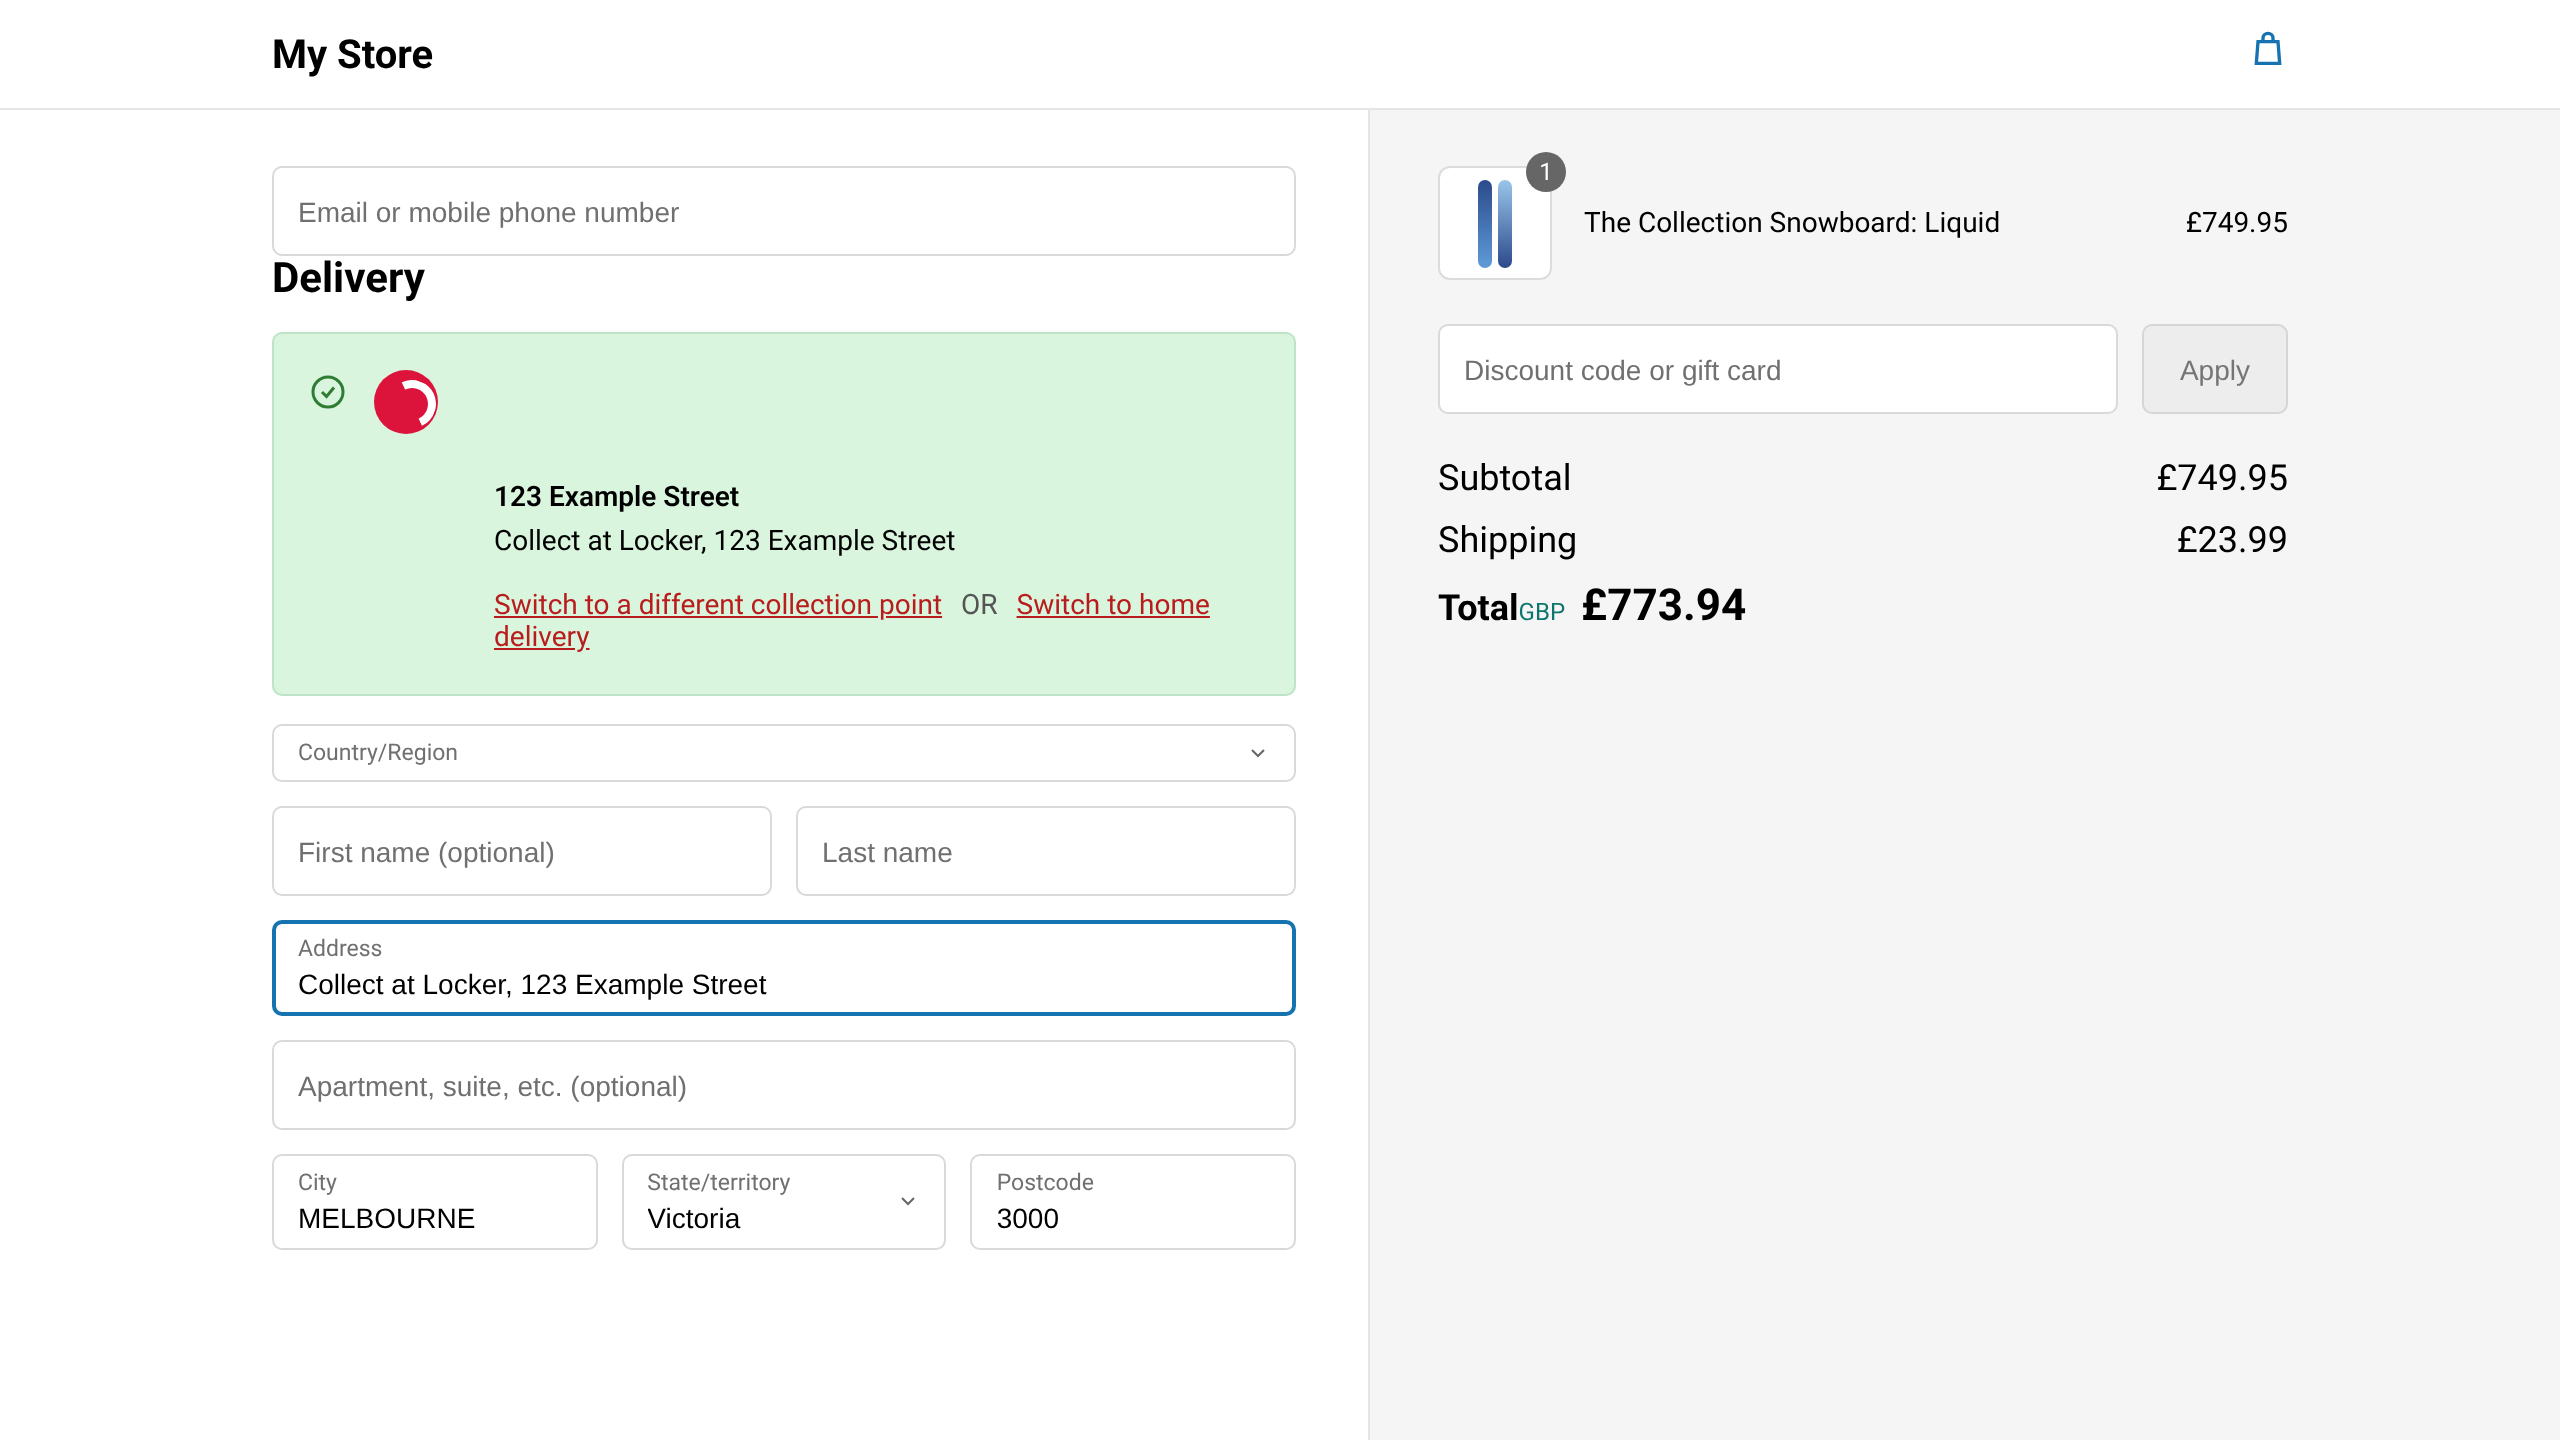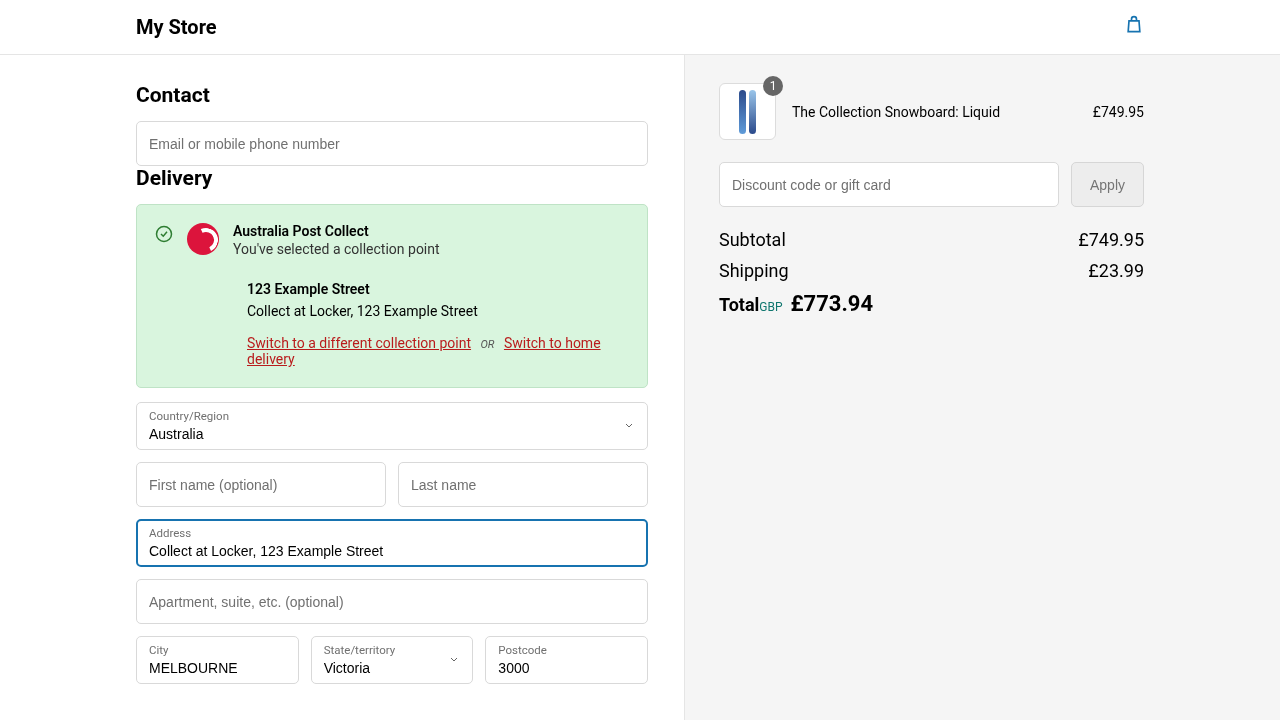--- a/index.html
+++ b/index.html
@@ -34,21 +34,21 @@
 .check-circle svg { width: 18px; height: 18px; stroke: #2e7d32; fill: none; }
 .ap-logo { width: 32px; height: 32px; border-radius: 50%; background: #dc143c; position: relative; overflow: hidden; flex-shrink: 0; }
 .ap-logo::before { content: ""; position: absolute; width: 16px; height: 16px; border: 4px solid #fff; border-radius: 50%; border-left-color: transparent; border-bottom-color: transparent; top: 5px; left: 7px; transform: rotate(20deg); }
 .collect-title { font-size: 14px; font-weight: 600; }
 .collect-sub { font-size: 14px; color: #333; margin-top: 2px; }
 .collect-body { margin-left: 92px; margin-top: 24px; }
 .collect-street { font-size: 14px; font-weight: 600; }
 .collect-desc { font-size: 14px; margin-top: 6px; }
 .collect-links { margin-top: 16px; font-size: 14px; }
 .collect-links a { color: #b91c1c; }
-.or { font-size: 11px; color: #555; margin: 0 6px; font-style: italic; }
+.or { font-size: 14px; color: #555; margin: 0 6px; }
 
 .cart-item { display: flex; align-items: center; gap: 16px; margin-bottom: 22px; }
 .thumb { width: 57px; height: 57px; border: 1px solid #dcdcdc; border-radius: 6px; background: #fff; position: relative; display: flex; align-items: center; justify-content: center; gap: 3px; }
 .thumb .board { width: 7px; height: 44px; border-radius: 4px; }
 .b1 { background: linear-gradient(#2b4a8b,#5f9bd9); }
 .b2 { background: linear-gradient(#9ac5ea,#2b4a8b); }
 .qty-badge { position: absolute; top: -8px; right: -8px; width: 20px; height: 20px; border-radius: 50%; background: #666; color: #fff; font-size: 12px; display: flex; align-items: center; justify-content: center; }
 .item-name { flex: 1; font-size: 14px; }
 .item-price { font-size: 14px; }
 .discount-row { display: flex; gap: 12px; margin-bottom: 22px; }
@@ -70,55 +70,49 @@
     <div class="cart-icon">
       <svg viewBox="0 0 24 24" stroke-width="2">
           <path d="M6 7h12l1 13H5L6 7z"></path>
           <path d="M9 7V5a3 3 0 0 1 6 0v2"></path>
         </svg>
     </div>
   </div>
 
   <div class="main">
     <div class="left">
-      <div class="section-title">Contact</div>
       <div class="field placeholder-only">
         <input placeholder="Email or mobile phone number" style="">
       </div>
 
       <div class="section-title">Delivery</div>
 
       <div class="collect-box">
         <div class="collect-head">
           <span class="check-circle">
             <svg viewBox="0 0 24 24" stroke-width="2">
                 <circle cx="12" cy="12" r="10"></circle>
                 <path d="M8 12l3 3 5-6"></path>
               </svg>
           </span>
           <div class="ap-logo"></div>
-          <div>
-            <div class="collect-title">Australia Post Collect</div>
-            <div class="collect-sub">You've selected a collection point</div>
-          </div>
         </div>
         <div class="collect-body">
           <div class="collect-street">123 Example Street</div>
           <div class="collect-desc">Collect at Locker, 123 Example Street</div>
           <div class="collect-links">
             <a href="#">Switch to a different collection point</a>
             <span class="or">OR</span>
             <a href="#">Switch to home delivery</a>
           </div>
         </div>
       </div>
 
       <div class="field floated">
         <span class="float-label">Country/Region</span>
-        <select><option>Australia</option></select>
         <span class="chev"><svg viewBox="0 0 24 24" stroke-width="2">
               <path d="M6 9l6 6 6-6"></path>
             </svg></span>
       </div>
 
       <div class="row">
         <div class="field placeholder-only">
           <input placeholder="First name (optional)" style="">
         </div>
         <div class="field placeholder-only">

